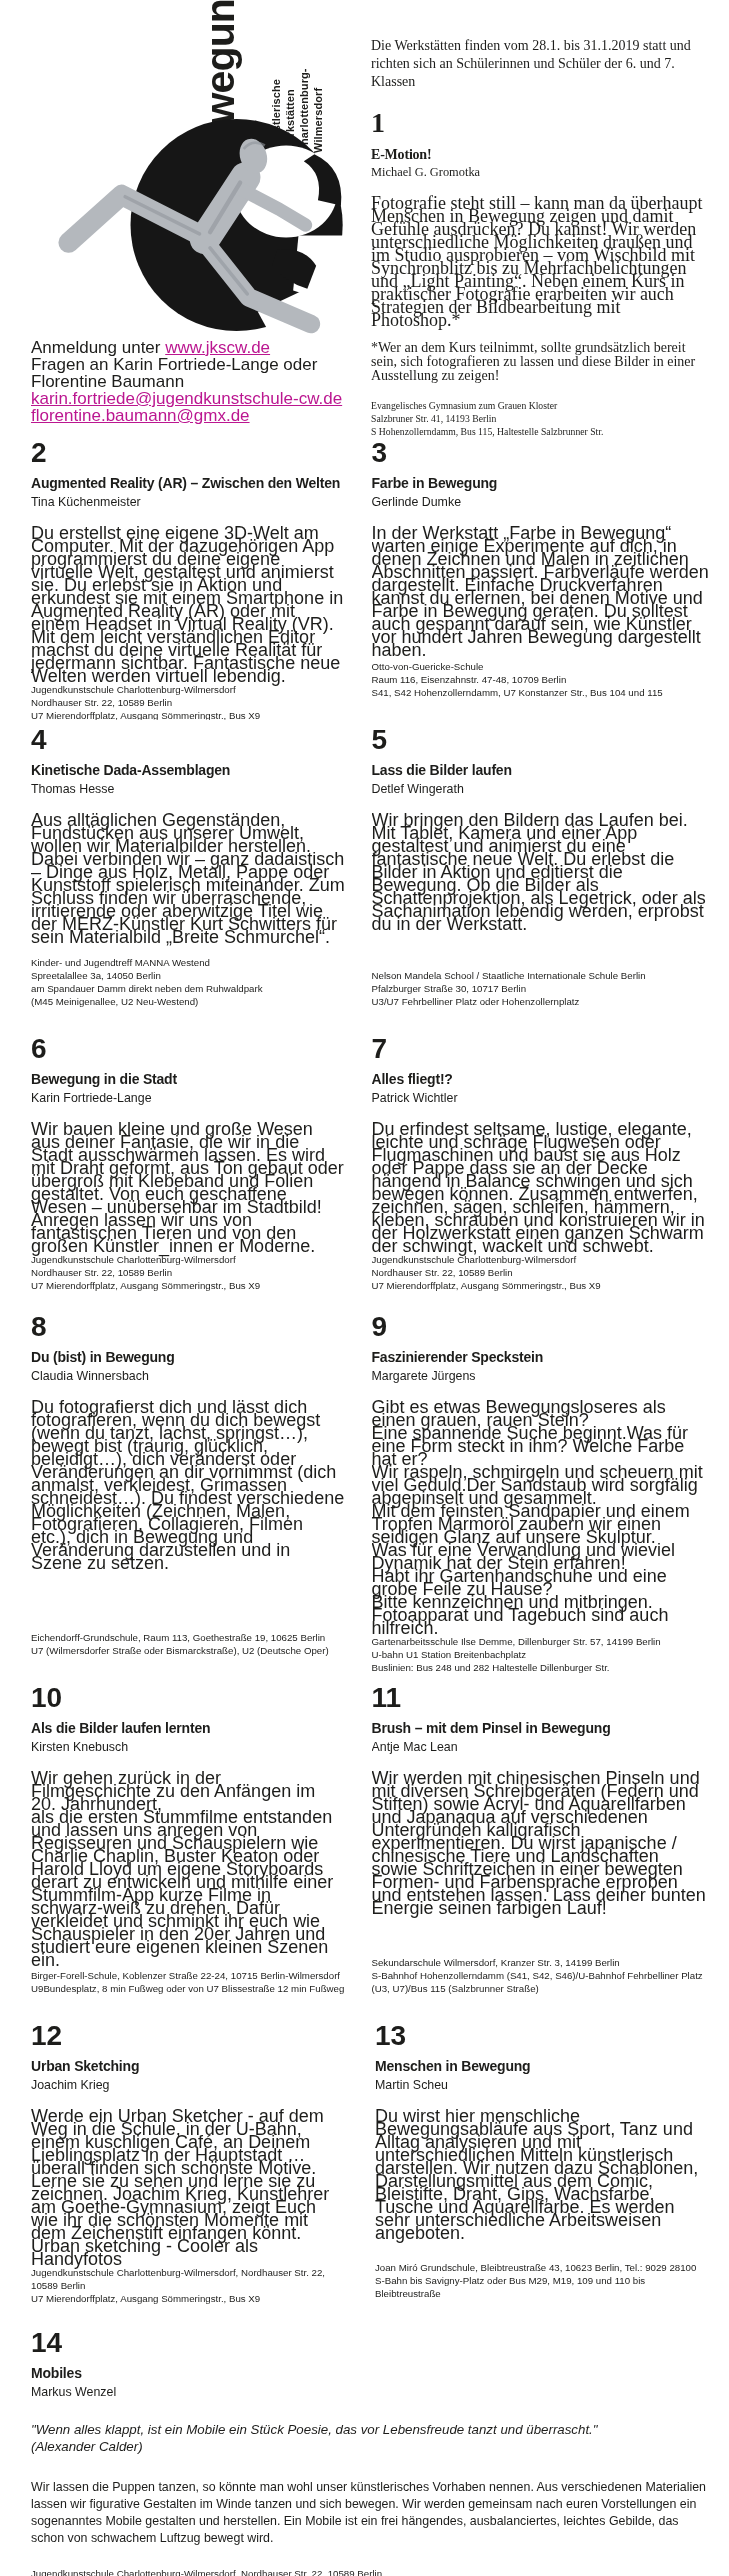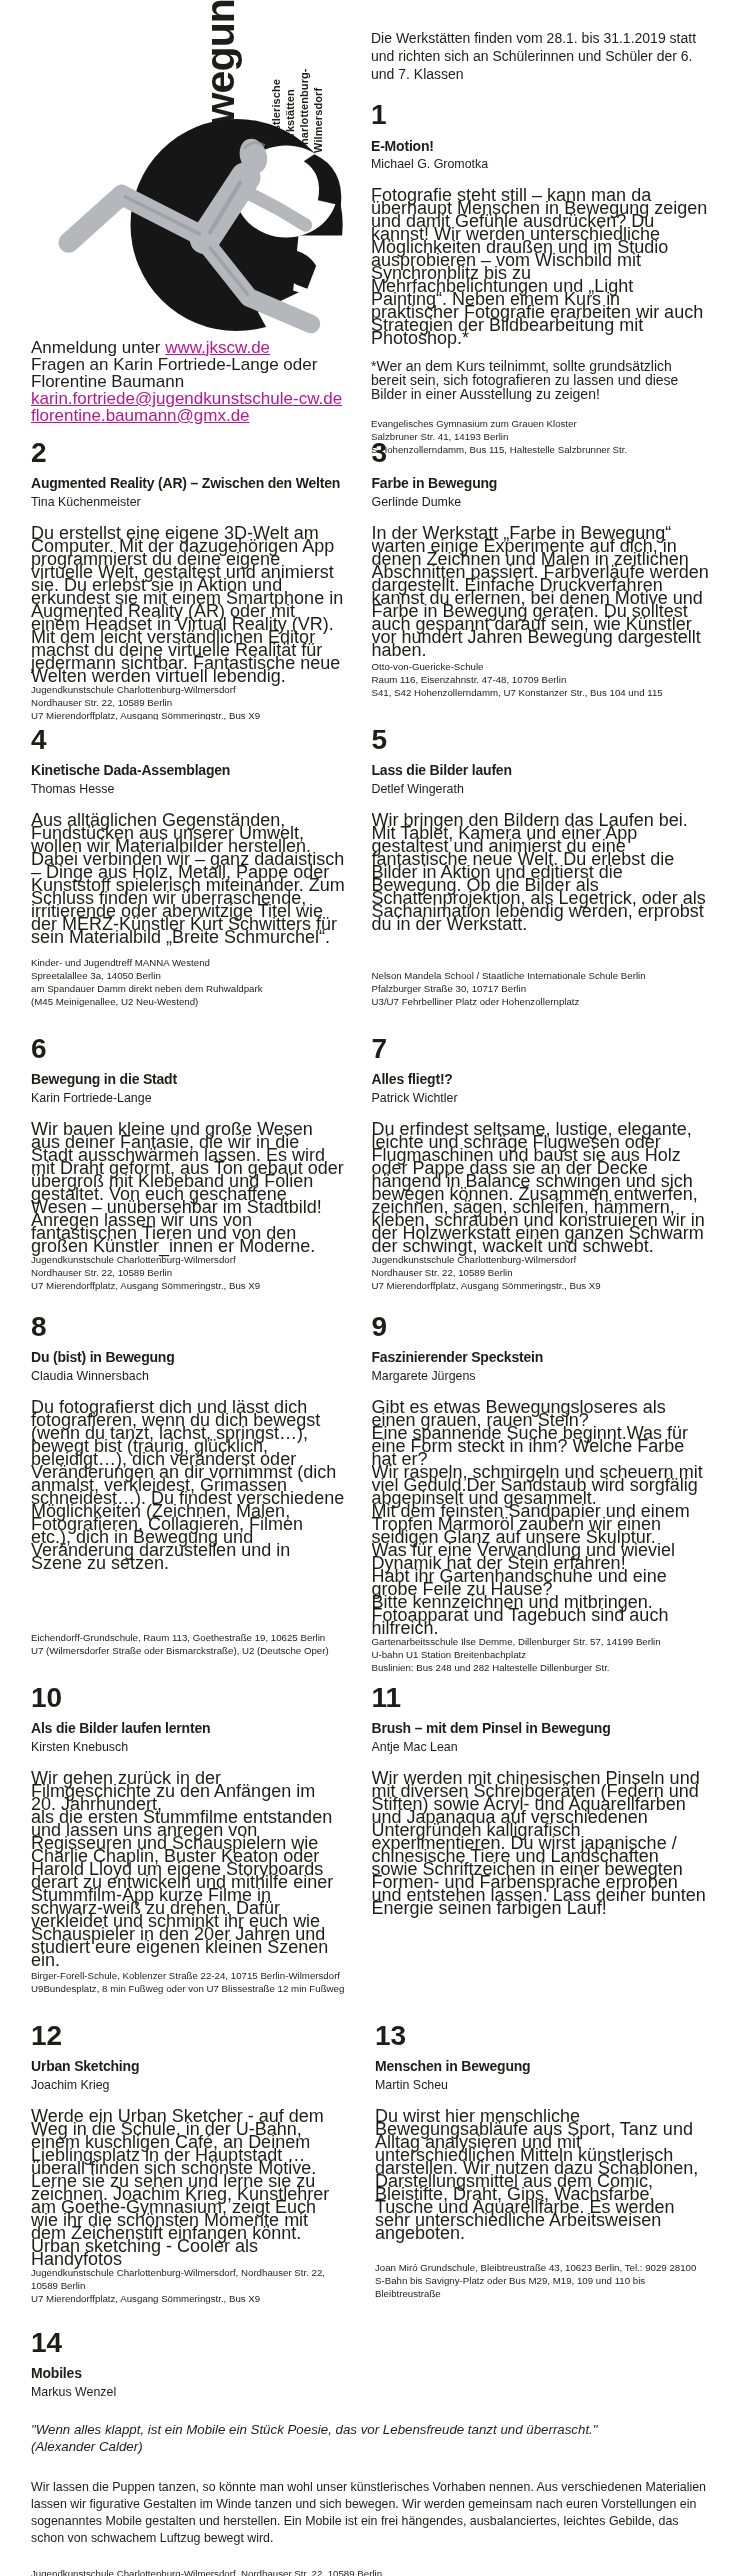--- a/index.html
+++ b/index.html
@@ -7,21 +7,21 @@
   .page{position:relative;width:730px;height:2576px;background:#fff;overflow:hidden;}
 
   
   .header{position:relative;width:730px;height:433px;}
   .vtext{writing-mode:vertical-rl;transform:rotate(180deg);}
   .logo-title{position:absolute;left:200px;top:10.6px;height:164px;font-size:41px;font-weight:700;letter-spacing:-0.9px;line-height:1;}
   .logo-sub{position:absolute;left:255px;top:19.4px;height:134px;font-size:11px;font-weight:700;line-height:14px;letter-spacing:0.1px;}
   .logo-art{position:absolute;left:49px;top:103px;}
   .contact{position:absolute;left:31px;top:339px;width:329px;font-size:17px;line-height:17px;}
   .contact a{color:var(--accent);text-decoration:underline;}
-  .right-col{position:absolute;left:371px;top:29px;width:339px;}
+  .right-col{position:absolute;left:371px;top:37px;width:339px;font-family:Liberation Serif, serif;}
   .intro{font-size:14px;line-height:18px;margin:0 0 19.4px 0;}
 
   
   .content{padding:0 21px 0 31px;}
   .row{display:grid;grid-template-columns:314px 338px;column-gap:26.5px;overflow:hidden;}
   .sec{display:flex;flex-direction:column;align-items:flex-start;overflow:hidden;}
   .num{font-size:28px;font-weight:700;line-height:26.5px;margin:7px 0 8.8px 0;}
   .title{font-size:14px;font-weight:700;letter-spacing:-0.2px;line-height:17px;margin:0 0 2.7px 0;}
   .instructor{font-size:12.4px;line-height:15px;margin:0 0 17px 0;}
   .body{font-size:18px;line-height:13px;margin:0;white-space:pre-line;}
@@ -215,20 +215,24 @@
             <div class="location">
               <div>Birger-Forell-Schule, Koblenzer Straße 22-24, 10715 Berlin-Wilmersdorf</div>
               <div>U9Bundesplatz, 8 min Fußweg oder von U7 Blissestraße 12 min Fußweg</div>
             </div>
           </section>
           <section class="sec">
             <div class="num">11</div>
             <h2 class="title">Brush – mit dem Pinsel in Bewegung</h2>
             <div class="instructor">Antje Mac Lean</div>
             <p class="body">Wir werden mit chinesischen Pinseln und mit diversen Schreibgeräten (Federn und Stiften) sowie Acryl- und Aquarellfarben und Japanaqua auf verschiedenen Untergründen kalligrafisch experimentieren. Du wirst japanische / chinesische Tiere und Landschaften sowie Schriftzeichen in einer bewegten Formen- und Farbensprache erproben und entstehen lassen. Lass deiner bunten Energie seinen farbigen Lauf!</p>
+            <div class="location">
+              <div>Sekundarschule Wilmersdorf, Kranzer Str. 3, 14199 Berlin</div>
+              <div>S-Bahnhof Hohenzollerndamm (S41, S42, S46)/U-Bahnhof Fehrbelliner Platz (U3, U7)/Bus 115 (Salzbrunner Straße)</div>
+            </div>
           </section>
         </div>
         <div class="row" style="height: 305px; gap: 30px;">
           <section class="sec">
             <div class="num">12</div>
             <h2 class="title">Urban Sketching</h2>
             <div class="instructor">Joachim Krieg</div>
             <p class="body">Werde ein Urban Sketcher - auf dem Weg in die Schule, in der U-Bahn, einem kuschligen Café, an Deinem Lieblingsplatz in der Hauptstadt … überall finden sich schönste Motive. Lerne sie zu sehen und lerne sie zu zeichnen. Joachim Krieg, Kunstlehrer am Goethe-Gymnasium, zeigt Euch wie ihr die schönsten Momente mit dem Zeichenstift einfangen könnt. Urban sketching - Cooler als Handyfotos</p>
             <div class="location">
               <div>Jugendkunstschule Charlottenburg-Wilmersdorf, Nordhauser Str. 22, 10589 Berlin</div>

